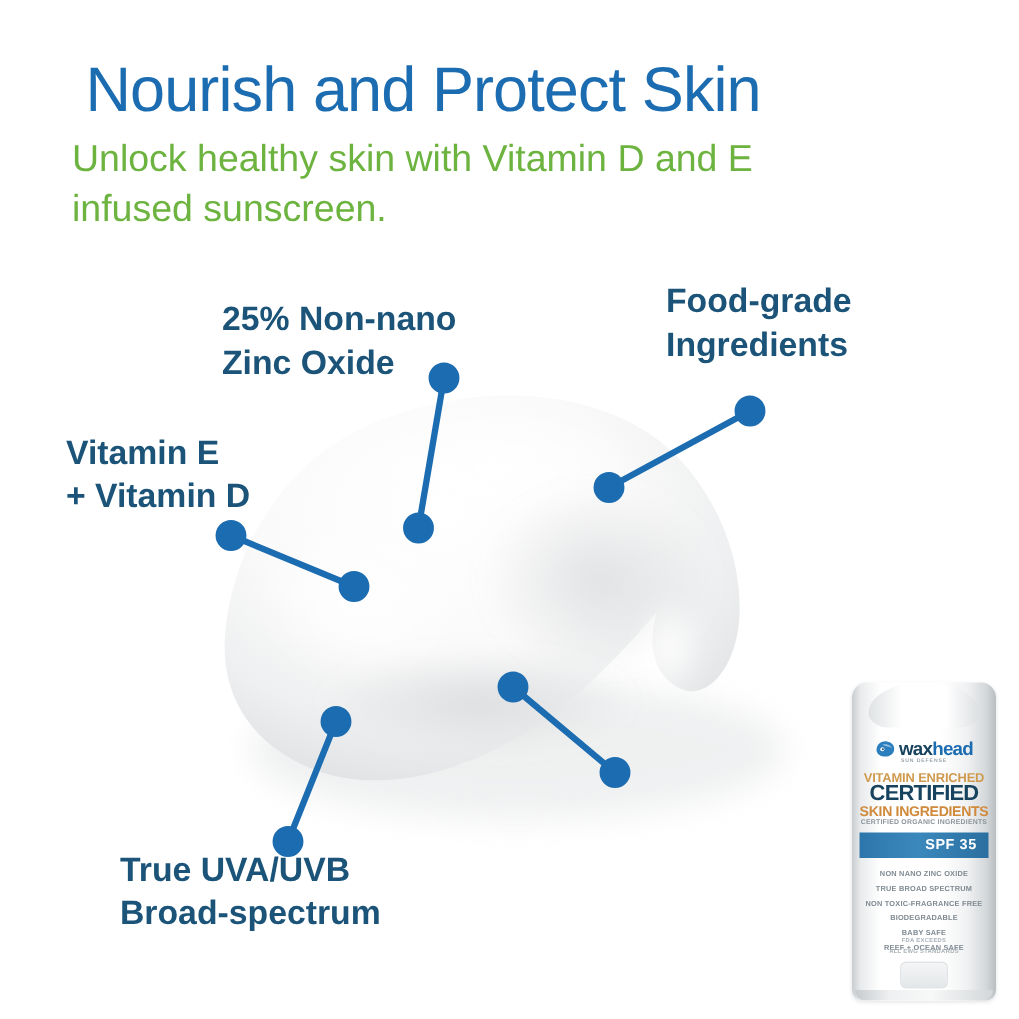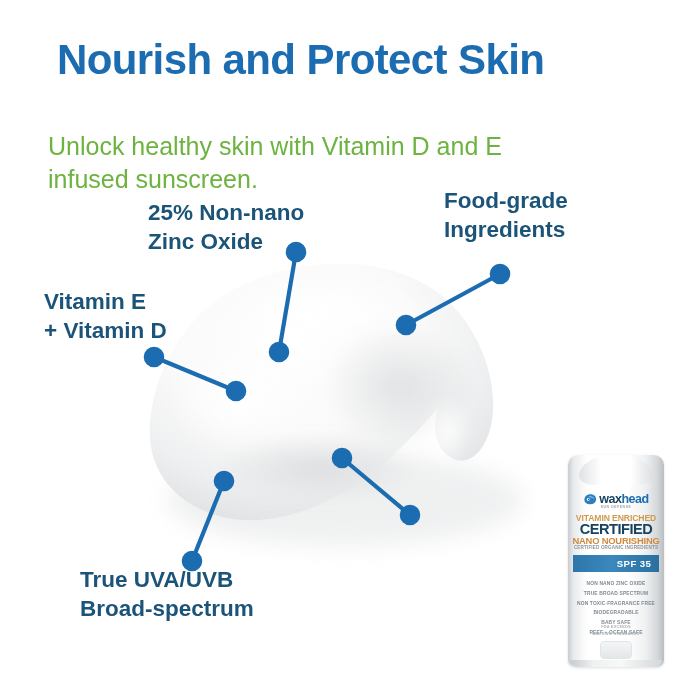--- a/index.html
+++ b/index.html
@@ -7,28 +7,27 @@
     width:679px;height:679px;
     background:#ffffff;
     font-family:"Liberation Sans","DejaVu Sans",sans-serif;
     overflow:hidden;position:relative;
   }
   #stage{position:absolute;inset:0;width:679px;height:679px;}
 
   
   .title{
     position:absolute;left:57px;top:36px;
-    font-size:42px;font-weight:700;letter-spacing:-0.6px;
+    font-size:42px;font-weight:400;letter-spacing:-0.6px;
     color:#1b6cb0;white-space:nowrap;
   }
   .subtitle{
     position:absolute;left:48px;top:90px;width:520px;
     font-size:25px;font-weight:400;line-height:1.30;
     color:#6cb33f;
-    margin-top:40px;
   }
 
   
   .label{
     position:absolute;
     font-size:22.5px;font-weight:700;line-height:1.28;
     color:#1b5478;white-space:pre-line;
   }
   .lbl-zinc{left:148px;top:199px;}
   .lbl-food{left:444px;top:187px;}
@@ -230,21 +229,21 @@
             <path d="M12,8 C17,6 24,8 27,13 C21,10 15,10 12,8 Z" fill="#ffffff" opacity=".55"></path>
             <circle cx="12" cy="15" r="3.2" fill="#ffffff"></circle>
             <circle cx="12.8" cy="15" r="1.5" fill="#17435f"></circle>
           </svg>
           <span class="brand"><span>wax</span><span class="hd">head</span></span>
         </div>
         <div class="brandsub">SUN DEFENSE</div>
 
         <div class="l-vitamin">VITAMIN ENRICHED</div>
         <div class="l-sunscreen">CERTIFIED</div>
-        <div class="l-skin">NANO NOURISHING</div>
+        <div class="l-skin">SKIN INGREDIENTS</div>
         <div class="l-certified">CERTIFIED ORGANIC INGREDIENTS</div>
 
         <div class="spf">SPF 35</div>
 
         <div class="bullets">
           <div>NON NANO ZINC OXIDE</div>
           <div>TRUE BROAD SPECTRUM</div>
           <div>NON TOXIC-FRAGRANCE FREE</div>
           <div>BIODEGRADABLE</div>
           <div>BABY SAFE</div>

